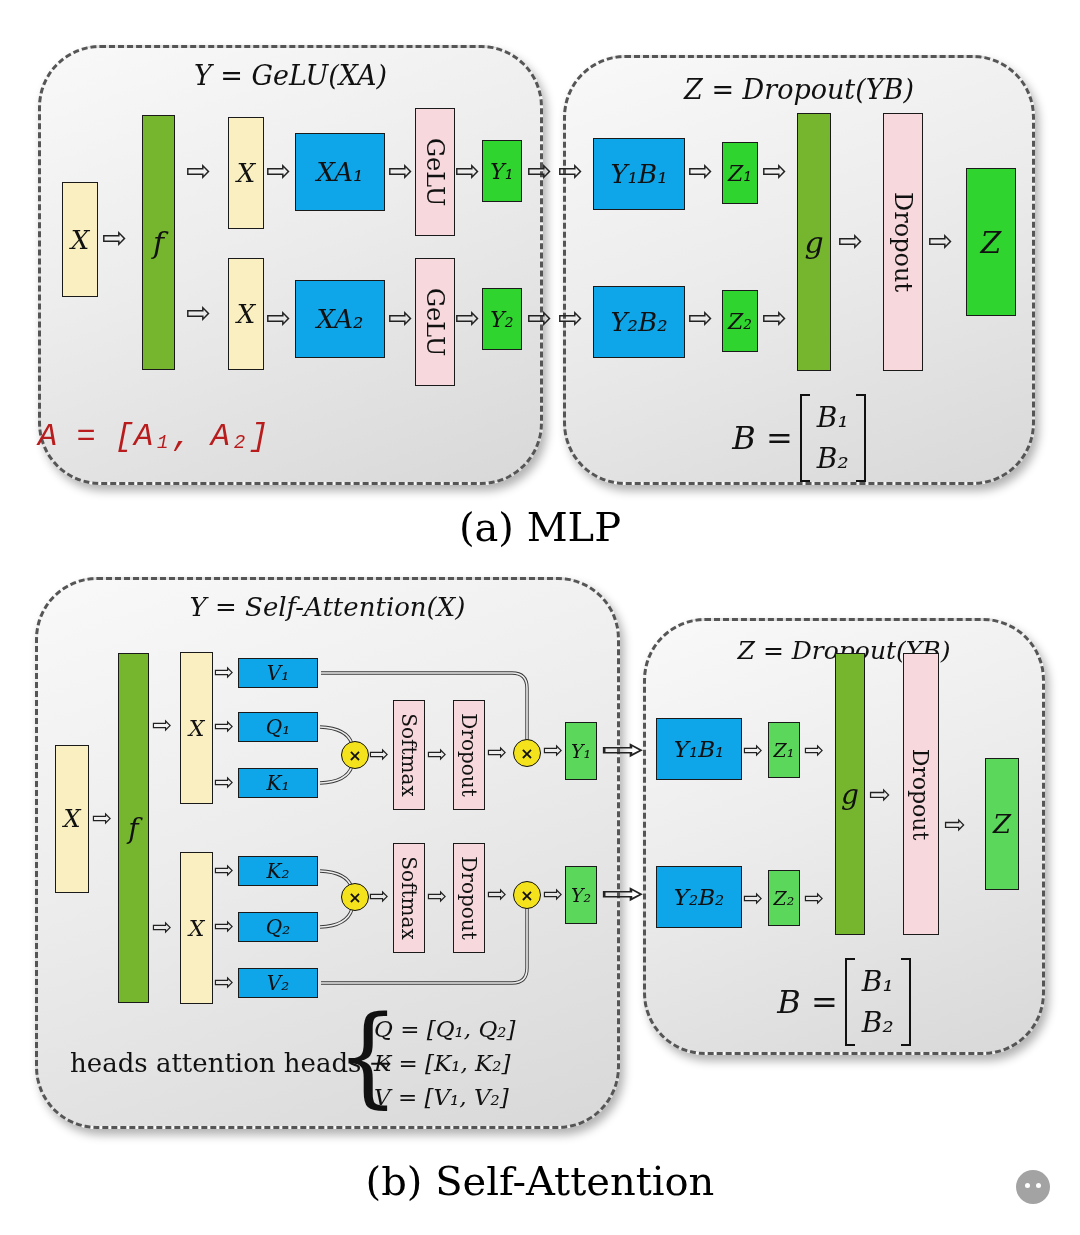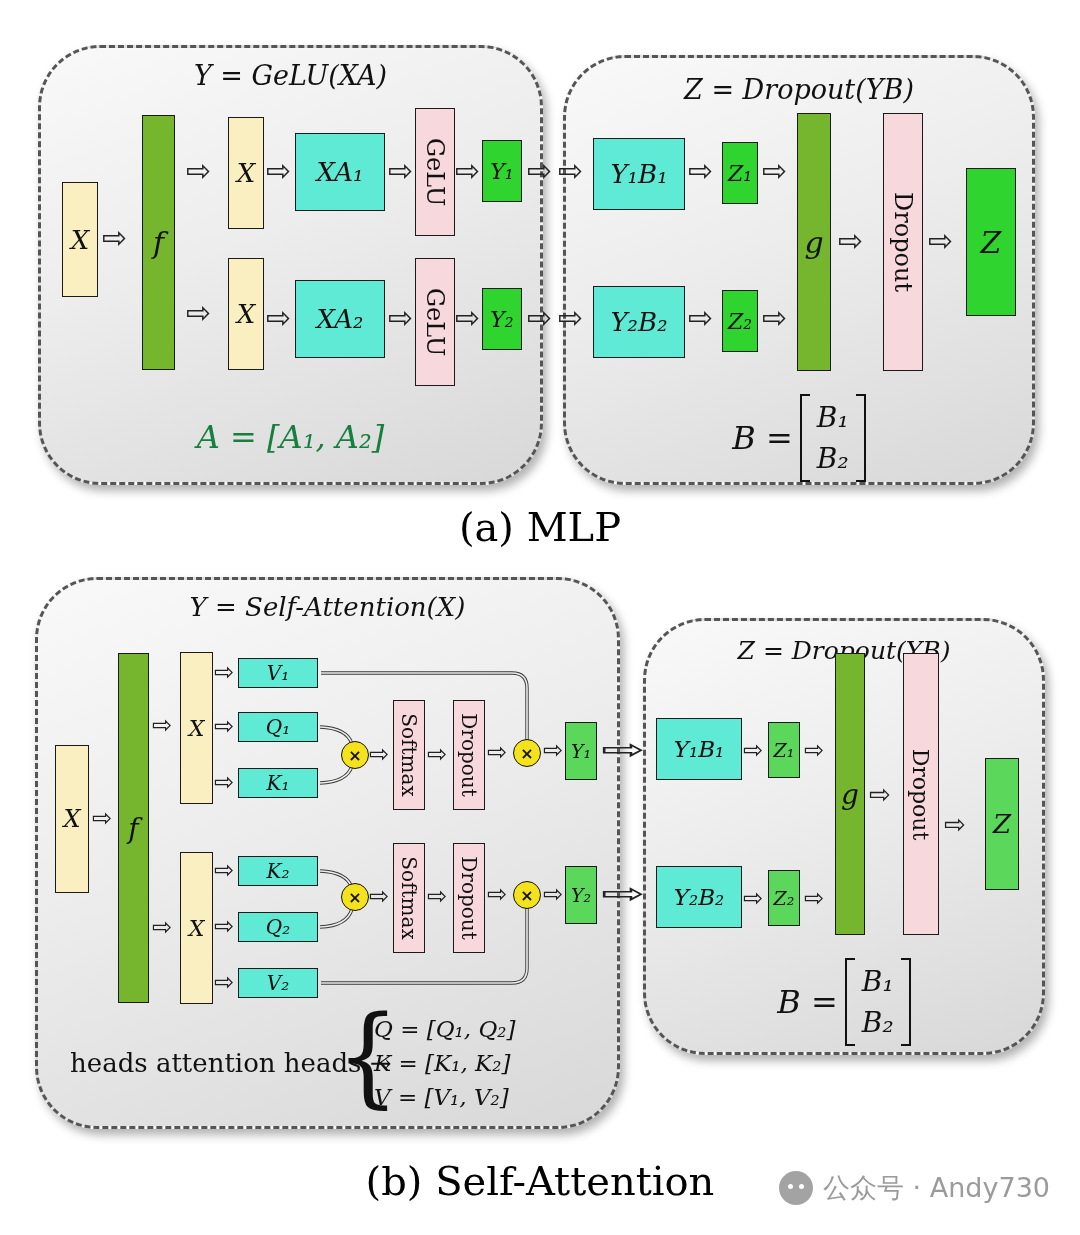--- a/index.html
+++ b/index.html
@@ -17,29 +17,29 @@
     position:absolute;
     border:1.6px solid #1a1a1a;
     display:flex; align-items:center; justify-content:center;
     text-align:center;
   }
   .math { font-family:"DejaVu Serif", serif; font-style:italic; color:#111; }
   .roman { font-family:"DejaVu Serif", serif; font-style:normal; color:#111; }
 
   .yellow   { background:#f9efc0; }
   .tallgreen{ background:#76b62e; }
-  .cyan     { background:#5eead4; }
+  .cyan     { background:#0ea5e9; }
   .pink     { background:#f7d8dc; }
   .green    { background:#2fd42f; }
   .green2   { background:#5bd75b; }
 
   .vlabel { transform:rotate(90deg); white-space:nowrap; font-family:"DejaVu Serif", serif; font-style:normal; color:#111; }
 
   .title { position:absolute; text-align:center; font-size:27px; color:#111; }
-  .formula { position:absolute; text-align:center; color:#15803d; }
+  .formula { position:absolute; color:#b91c1c;font-family:Liberation Mono, monospace; }
   .caption { position:absolute; width:100%; text-align:center; font-size:40px; color:#000; font-family:"DejaVu Serif", serif; }
 
   .ar { position:absolute; color:#222; font-family:"DejaVu Sans", sans-serif; font-size:30px; line-height:1; }
   .ar.sm { font-size:24px; }
   .ar.md { font-size:26px; }
   .ar.stretch { transform:scaleX(1.9); transform-origin:left center; }
 
   .otimes {
     position:absolute; width:28px; height:28px; border-radius:50%;
     background:#f4e31c; border:1.6px solid #111;
@@ -309,14 +309,13 @@
 <span class="ar sm" style="left:804px;top:738px">⇨</span>
 <span class="ar sm" style="left:743px;top:886px">⇨</span>
 <span class="ar sm" style="left:804px;top:886px">⇨</span>
 <span class="ar md" style="left:869px;top:781px">⇨</span>
 <span class="ar md" style="left:944px;top:811px">⇨</span>
 
 <div class="caption" style="top:1158px">(b) Self-Attention</div>
 
 <div class="watermark" style="right:30px;top:1170px">
   <span class="wm-logo"></span>
-  <span>公众号 · Andy730</span>
 </div>
 
 </body></html>

